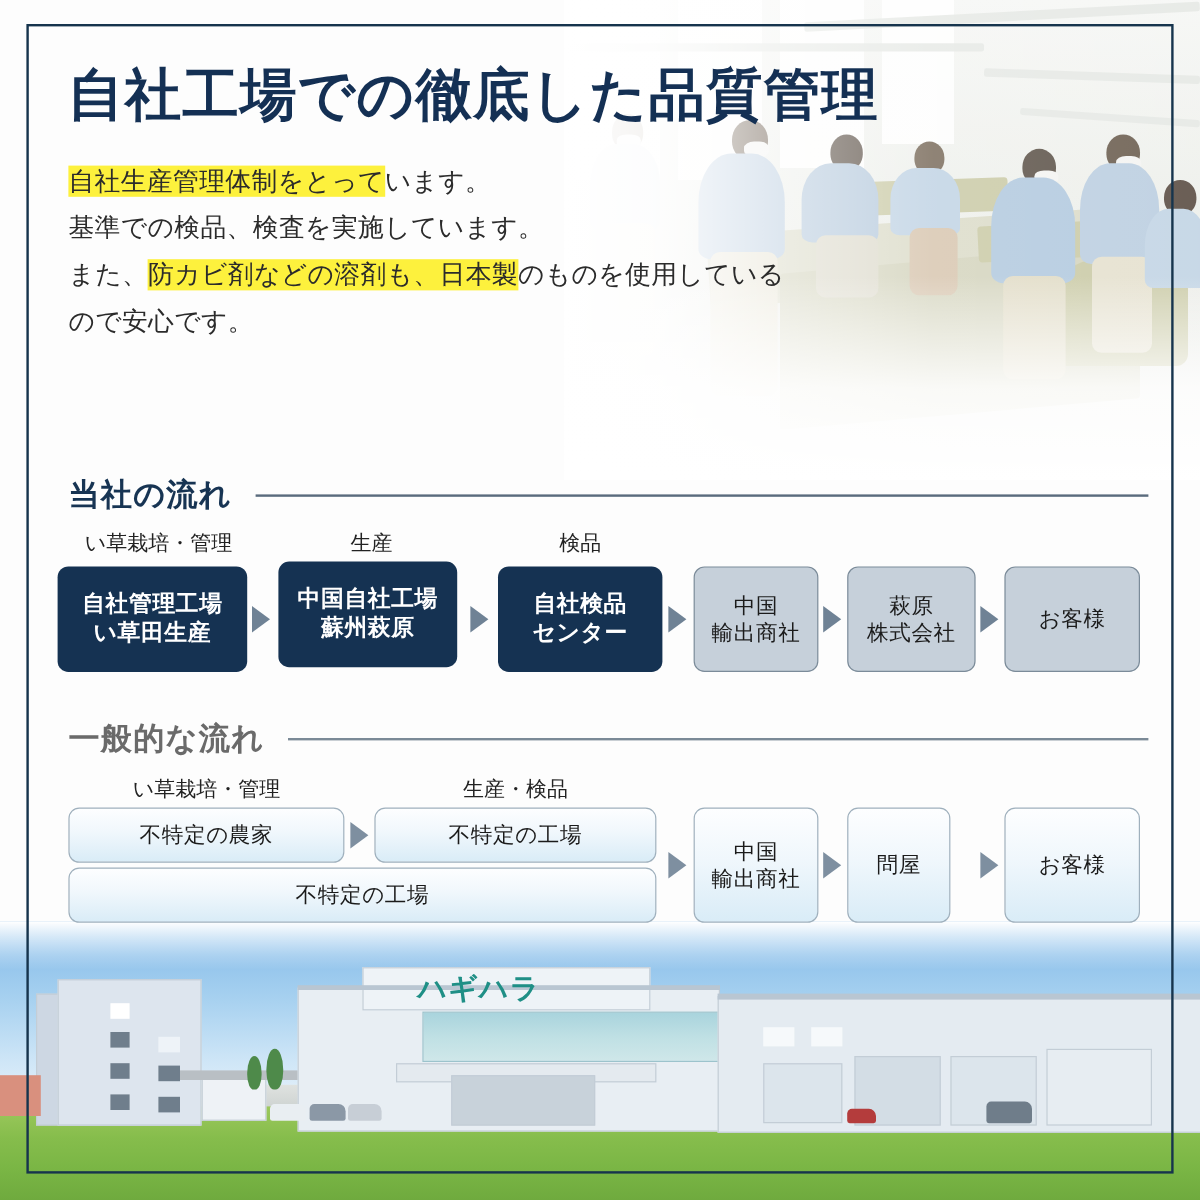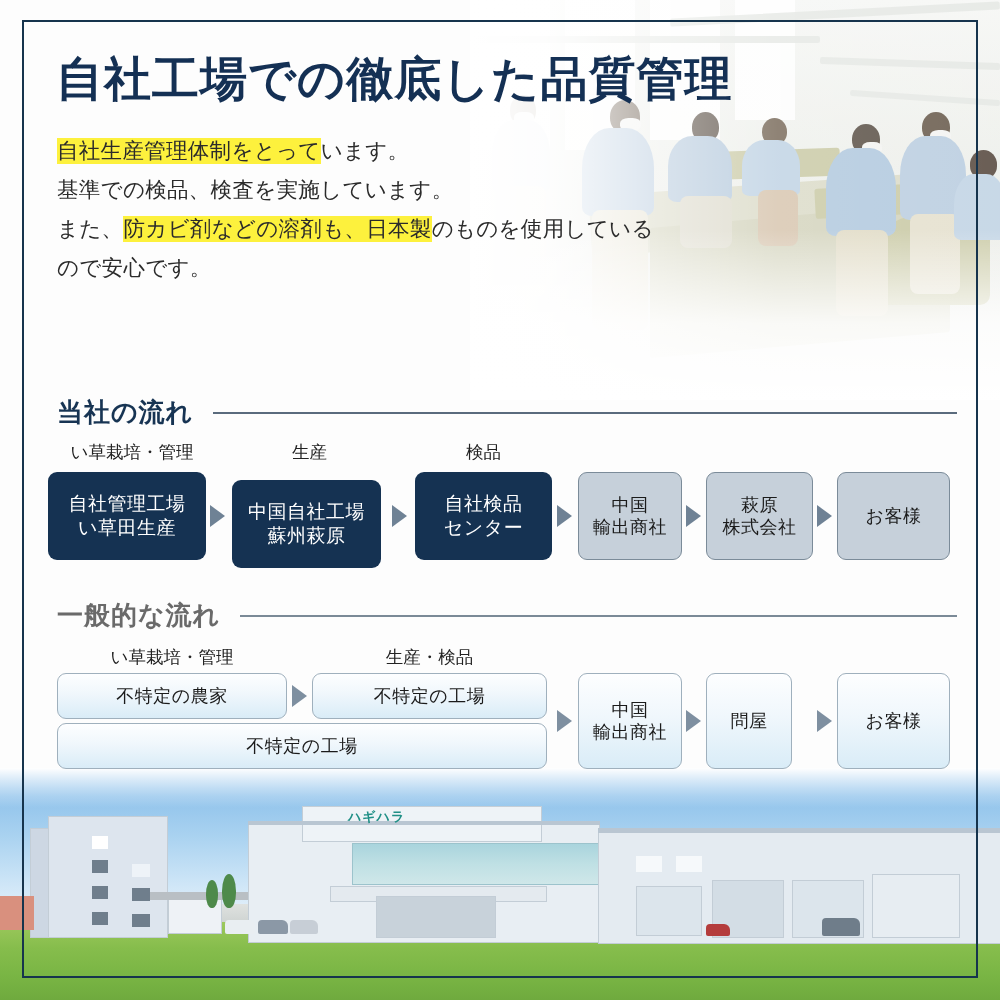--- a/index.html
+++ b/index.html
@@ -95,21 +95,21 @@
   
   .flow{position:absolute;}
   .cap{position:absolute;font-size:17.5px;color:#222;white-space:nowrap;text-align:center;}
 
   .box{
     position:absolute;box-sizing:border-box;
     display:flex;align-items:center;justify-content:center;
     text-align:center;border-radius:9px;line-height:1.25;
   }
   .box .t{display:block;}
-  .box-dark{background:#153252;color:#ffffff;font-weight:normal;font-size:19px;letter-spacing:.5px;}
+  .box-dark{background:#153252;color:#ffffff;font-weight:bold;font-size:19px;letter-spacing:.5px;}
   .box-gray{background:#c6d0da;color:#1b1b1b;font-size:18px;border:1px solid #7b8b99;letter-spacing:.5px;}
   .box-light{
     background:linear-gradient(180deg,#fdfeff 0%,#f0f7fc 45%,#d9ecf7 100%);
     color:#1b1b1b;font-size:18px;border:1px solid #9fb0bd;letter-spacing:.5px;
   }
 
   .arrow{
     position:absolute;width:0;height:0;
     border-top:11px solid transparent;border-bottom:11px solid transparent;
     border-left:15px solid #7e8fa0;
@@ -191,21 +191,21 @@
     <div class="winsm" style="left:132px;top:120px;width:18px;height:13px;"></div>
     <div class="winsm" style="left:132px;top:146px;width:18px;height:13px;"></div>
 
     <div class="bldg" style="left:168px;top:128px;width:52px;height:36px;background:#eef2f6;"></div>
     <div class="bldg" style="left:0px;top:128px;width:34px;height:34px;background:#d9907e;border:none;"></div>
     <div class="bldg" style="left:150px;top:124px;width:120px;height:8px;background:#b9bfc4;border:none;"></div>
 
     <div class="bldg" style="left:248px;top:55px;width:350px;height:118px;background:#e8eef3;"></div>
     <div class="bldg" style="left:302px;top:38px;width:238px;height:34px;background:#eef3f7;"></div>
     <div class="roofline" style="left:248px;top:53px;width:352px;height:4px;"></div>
-    <div class="sign" style="left:348px;top:40px;font-size:13px;">ハギハラ</div>
+    <div class="sign" style="left:348px;top:40px;font-size:24px;">ハギハラ</div>
     <div class="glass" style="left:352px;top:75px;width:268px;height:40px;"></div>
     <div class="bldg" style="left:330px;top:118px;width:215px;height:14px;background:#e4eaef;"></div>
     <div class="bldg" style="left:376px;top:128px;width:118px;height:40px;background:#c8d2da;"></div>
 
     <div class="bldg" style="left:598px;top:62px;width:402px;height:112px;background:#e4ebf1;"></div>
     <div class="roofline" style="left:598px;top:60px;width:402px;height:5px;"></div>
     <div class="winsm" style="left:636px;top:88px;width:26px;height:16px;background:#f6f9fb;"></div>
     <div class="winsm" style="left:676px;top:88px;width:26px;height:16px;background:#f6f9fb;"></div>
     <div class="bldg" style="left:636px;top:118px;width:64px;height:48px;background:#dce5ec;"></div>
     <div class="bldg" style="left:712px;top:112px;width:70px;height:56px;background:#d3dde5;"></div>
@@ -241,21 +241,21 @@
     <div class="flow" id="flow1" style="left:0;top:440px;width:1000px;height:120px;">
         <div class="cap" style="left: 57px; width: 150px; top: 0px;">い草栽培・管理</div>
         <div class="cap" style="left: 232px; width: 155px; top: 0px;">生産</div>
         <div class="cap" style="left: 415px; width: 137px; top: 0px;">検品</div>
         <div class="box box-dark" style="left: 48px; width: 158px; top: 32px; height: 88px;">
           <div>
             <span class="t">自社管理工場</span>
             <span class="t">い草田生産</span>
           </div>
         </div>
-        <div class="box box-dark" style="left: 232px; width: 149px; top: 40px; height: 88px;">
+        <div class="box box-dark" style="left: 232px; width: 149px; top: 28px; height: 88px;">
           <div>
             <span class="t">中国自社工場</span>
             <span class="t">蘇州萩原</span>
           </div>
         </div>
         <div class="box box-dark" style="left: 415px; width: 137px; top: 32px; height: 88px;">
           <div>
             <span class="t">自社検品</span>
             <span class="t">センター</span>
           </div>

